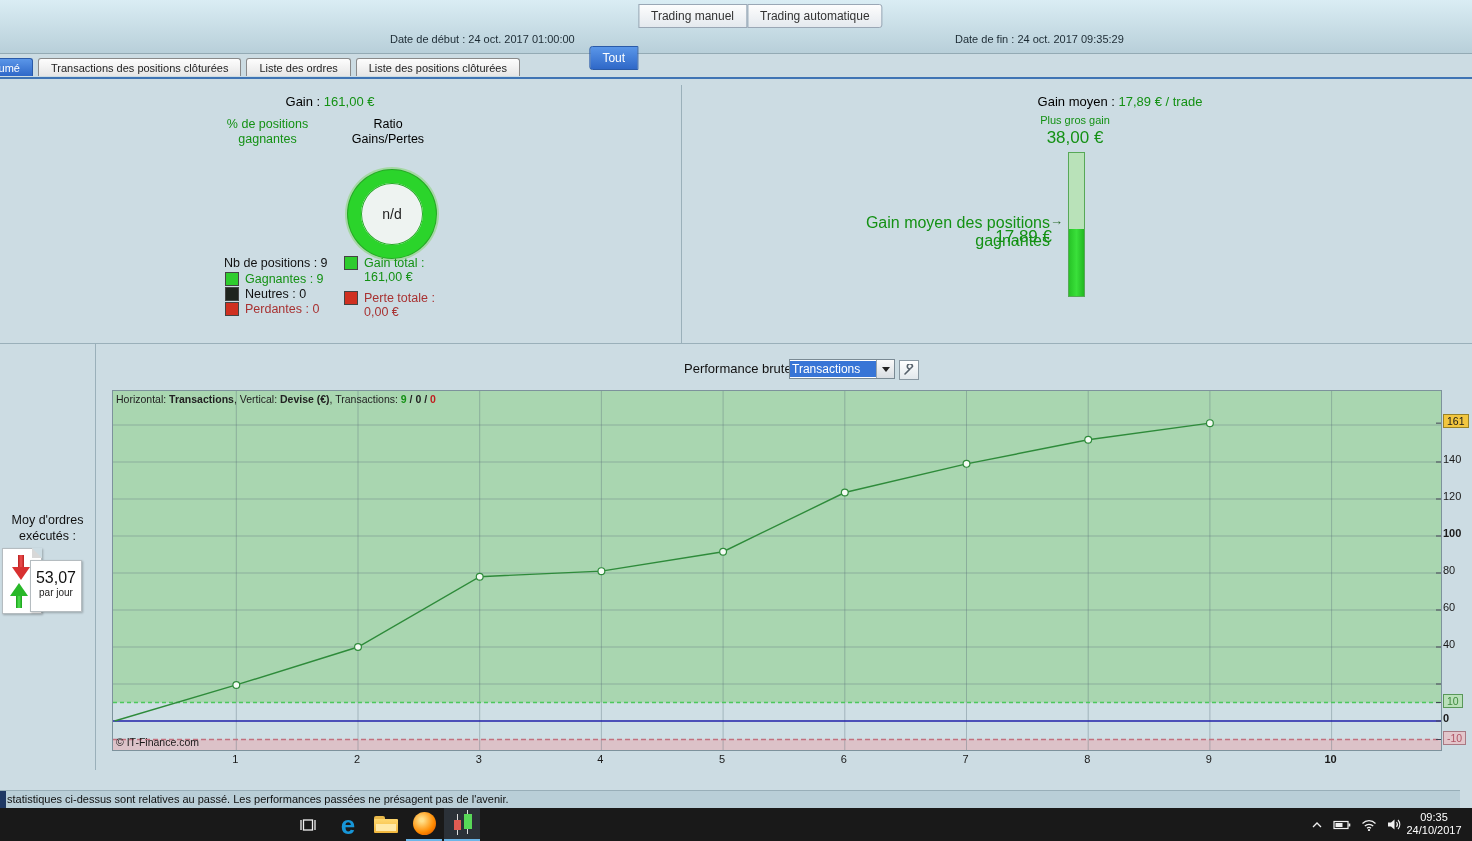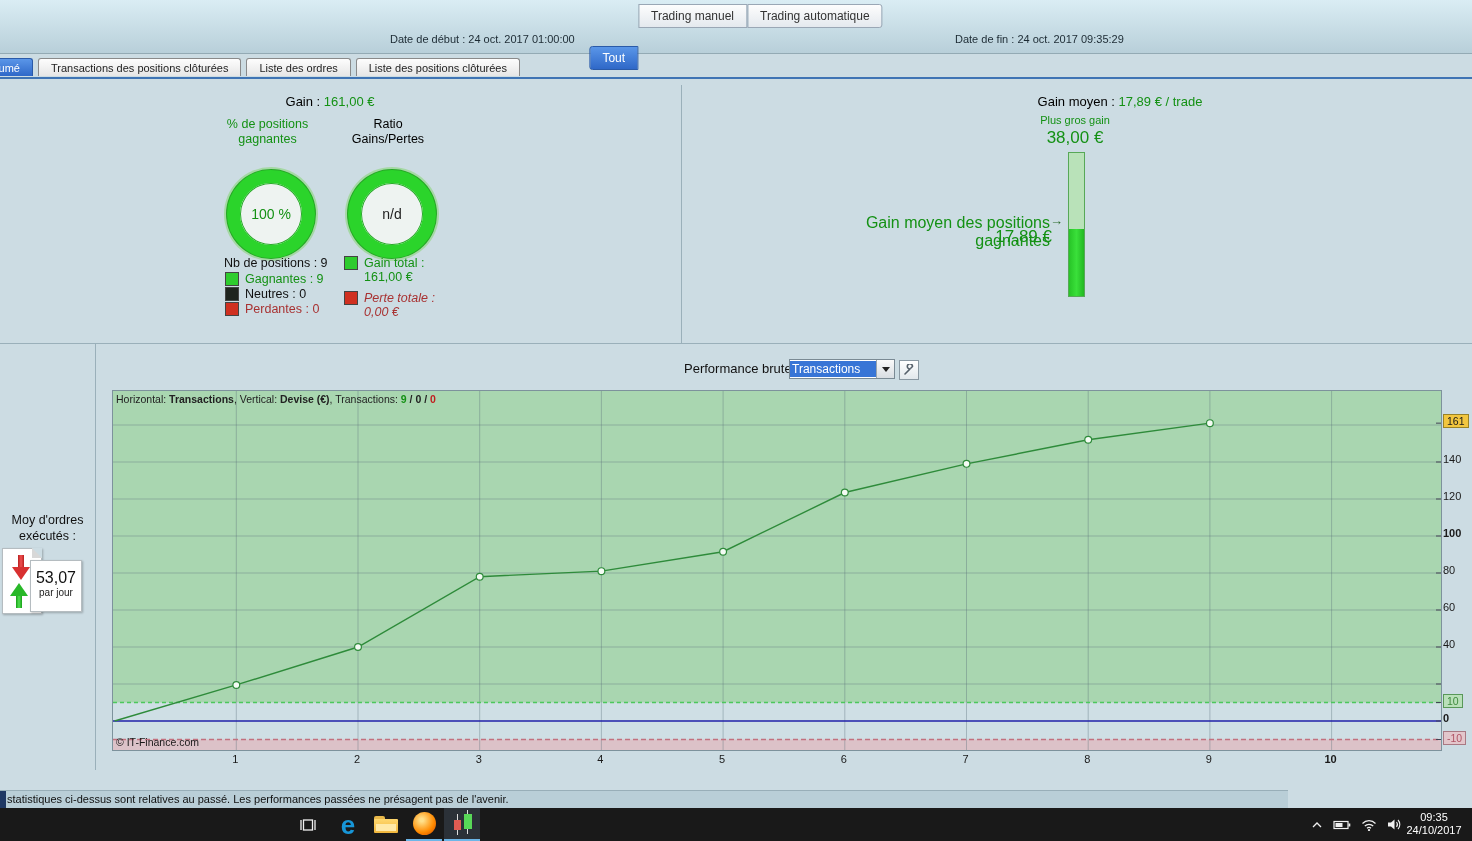--- a/index.html
+++ b/index.html
@@ -54,21 +54,21 @@
   
   .orders-label{font-size:12.5px;color:#111;text-align:center;line-height:16px;}
   .sheet{background:#fff;border:1px solid #b5bcc0;box-shadow:1px 1px 2px rgba(0,0,0,.25);}
   .dogear{position:absolute;right:-1px;top:-1px;width:0;height:0;border-top:10px solid #ccdce3;border-left:10px solid #d8d8d8;}
   .arrow-up,.arrow-dn{position:relative;width:18px;height:26px;}
   .arrow-dn .stem{position:absolute;left:6px;top:0;width:6px;height:13px;background:linear-gradient(90deg,#b82020,#f05050,#b82020);}
   .arrow-dn .head{position:absolute;left:0;top:12px;border:9px solid transparent;border-top:13px solid #d83030;}
   .arrow-up .stem{position:absolute;left:6px;bottom:0;width:6px;height:13px;background:linear-gradient(90deg,#18a018,#50e050,#18a018);}
   .arrow-up .head{position:absolute;left:0;bottom:12px;border:9px solid transparent;border-bottom:13px solid #28b828;}
   
-  .disclaimer{left:0;top:790px;width:1288px;height:18px;background:#b9ced7;border-top:1px solid #98aeb8;font-size:11px;color:#111;}
+  .disclaimer{left:0;top:790px;width:1460px;height:18px;background:#b9ced7;border-top:1px solid #98aeb8;font-size:11px;color:#111;}
   .taskbar{left:0;top:808px;width:1472px;height:33px;background:#191919;display:flex;align-items:center;}
   .searchbox{position:absolute;left:13px;top:3px;width:272px;height:26px;background:#3a3a3a;border:1px solid #555;box-sizing:border-box;display:flex;align-items:center;}
   .searchbox input{flex:1;background:transparent;border:none;outline:none;color:#ddd;font-size:12.5px;font-family:"Liberation Sans",sans-serif;}
   .searchbox input::placeholder{color:#c4c4c4;}
   .cortana{width:15px;height:15px;border:2px solid #e8e8e8;border-radius:50%;margin:0 8px 0 9px;}
   .task-icon{position:absolute;top:0;width:36px;height:33px;display:flex;align-items:center;justify-content:center;}
   .underlined{border-bottom:2px solid #6cb6e8;box-sizing:border-box;}
   .edge-e{color:#1796d8;font-size:26px;font-weight:bold;line-height:24px;}
   .folder{position:relative;width:24px;height:17px;}
   .folder .back{position:absolute;left:0;top:0;width:11px;height:5px;background:#e8b84a;border-radius:2px 2px 0 0;}
@@ -115,23 +115,20 @@
   <div class="abs center" style="left:230px;top:94px;width:200px;font-size:13px;">
     <span>Gain :</span>
     <span class="txt-green">161,00 €</span>
   </div>
   <div class="abs center txt-green" style="left:205px;top:117px;width:125px;font-size:12.5px;line-height:15px;">% de positions gagnantes</div>
   <div class="abs" style="left:205px;top:117px;width:180px;"></div>
   <div class="abs center" style="left:330px;top:117px;width:116px;font-size:12.5px;line-height:15px;">
     <span>Ratio</span><br>
     <span>Gains/Pertes</span>
   </div>
-  <div class="abs donut txt-green" style="left:227px;top:170px;">
-    <span>100 %</span>
-  </div>
   <div class="abs donut" style="left:348px;top:170px;color:#222;">
     <span>n/d</span>
   </div>
   <div class="abs" style="left:224px;top:256px;font-size:12.5px;color:#111;">Nb de positions : 9</div>
   <div class="abs leg-row" style="left:225px;top:272px;">
     <span class="sq g"></span>
     <span class="txt-green">Gagnantes : 9</span>
   </div>
   <div class="abs leg-row" style="left:225px;top:287px;">
     <span class="sq k"></span>
@@ -141,21 +138,21 @@
     <span class="sq r"></span>
     <span class="txt-red">Perdantes : 0</span>
   </div>
   <div class="abs leg-row" style="left:344px;top:256px;">
     <span class="sq g"></span>
     <span class="txt-green">
       <span>Gain total :</span><br>
       <span>161,00 €</span>
     </span>
   </div>
-  <div class="abs leg-row" style="left:344px;top:291px;font-style:italic;">
+  <div class="abs leg-row" style="left:344px;top:291px;">
     <span class="sq r"></span>
     <span class="txt-red">
       <span>Perte totale :</span><br>
       <span>0,00 €</span>
     </span>
   </div>
 
   <div class="abs vdivider" style="left:681px;top:85px;height:258px;"></div>
 
   <div class="abs center" style="left:970px;top:94px;width:300px;font-size:13px;">

